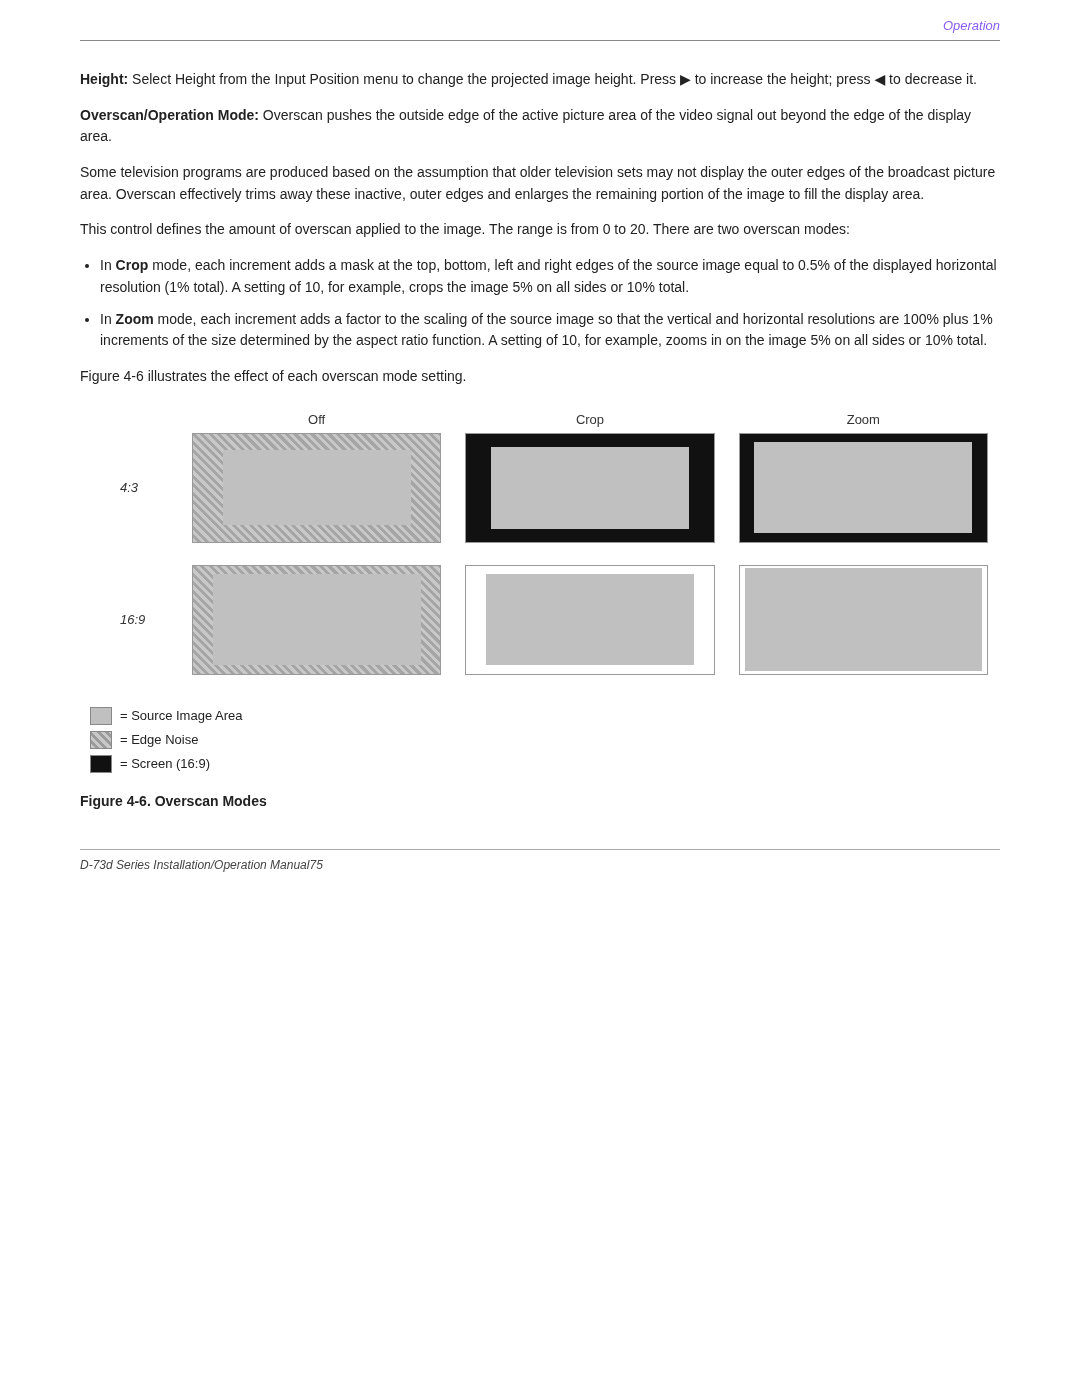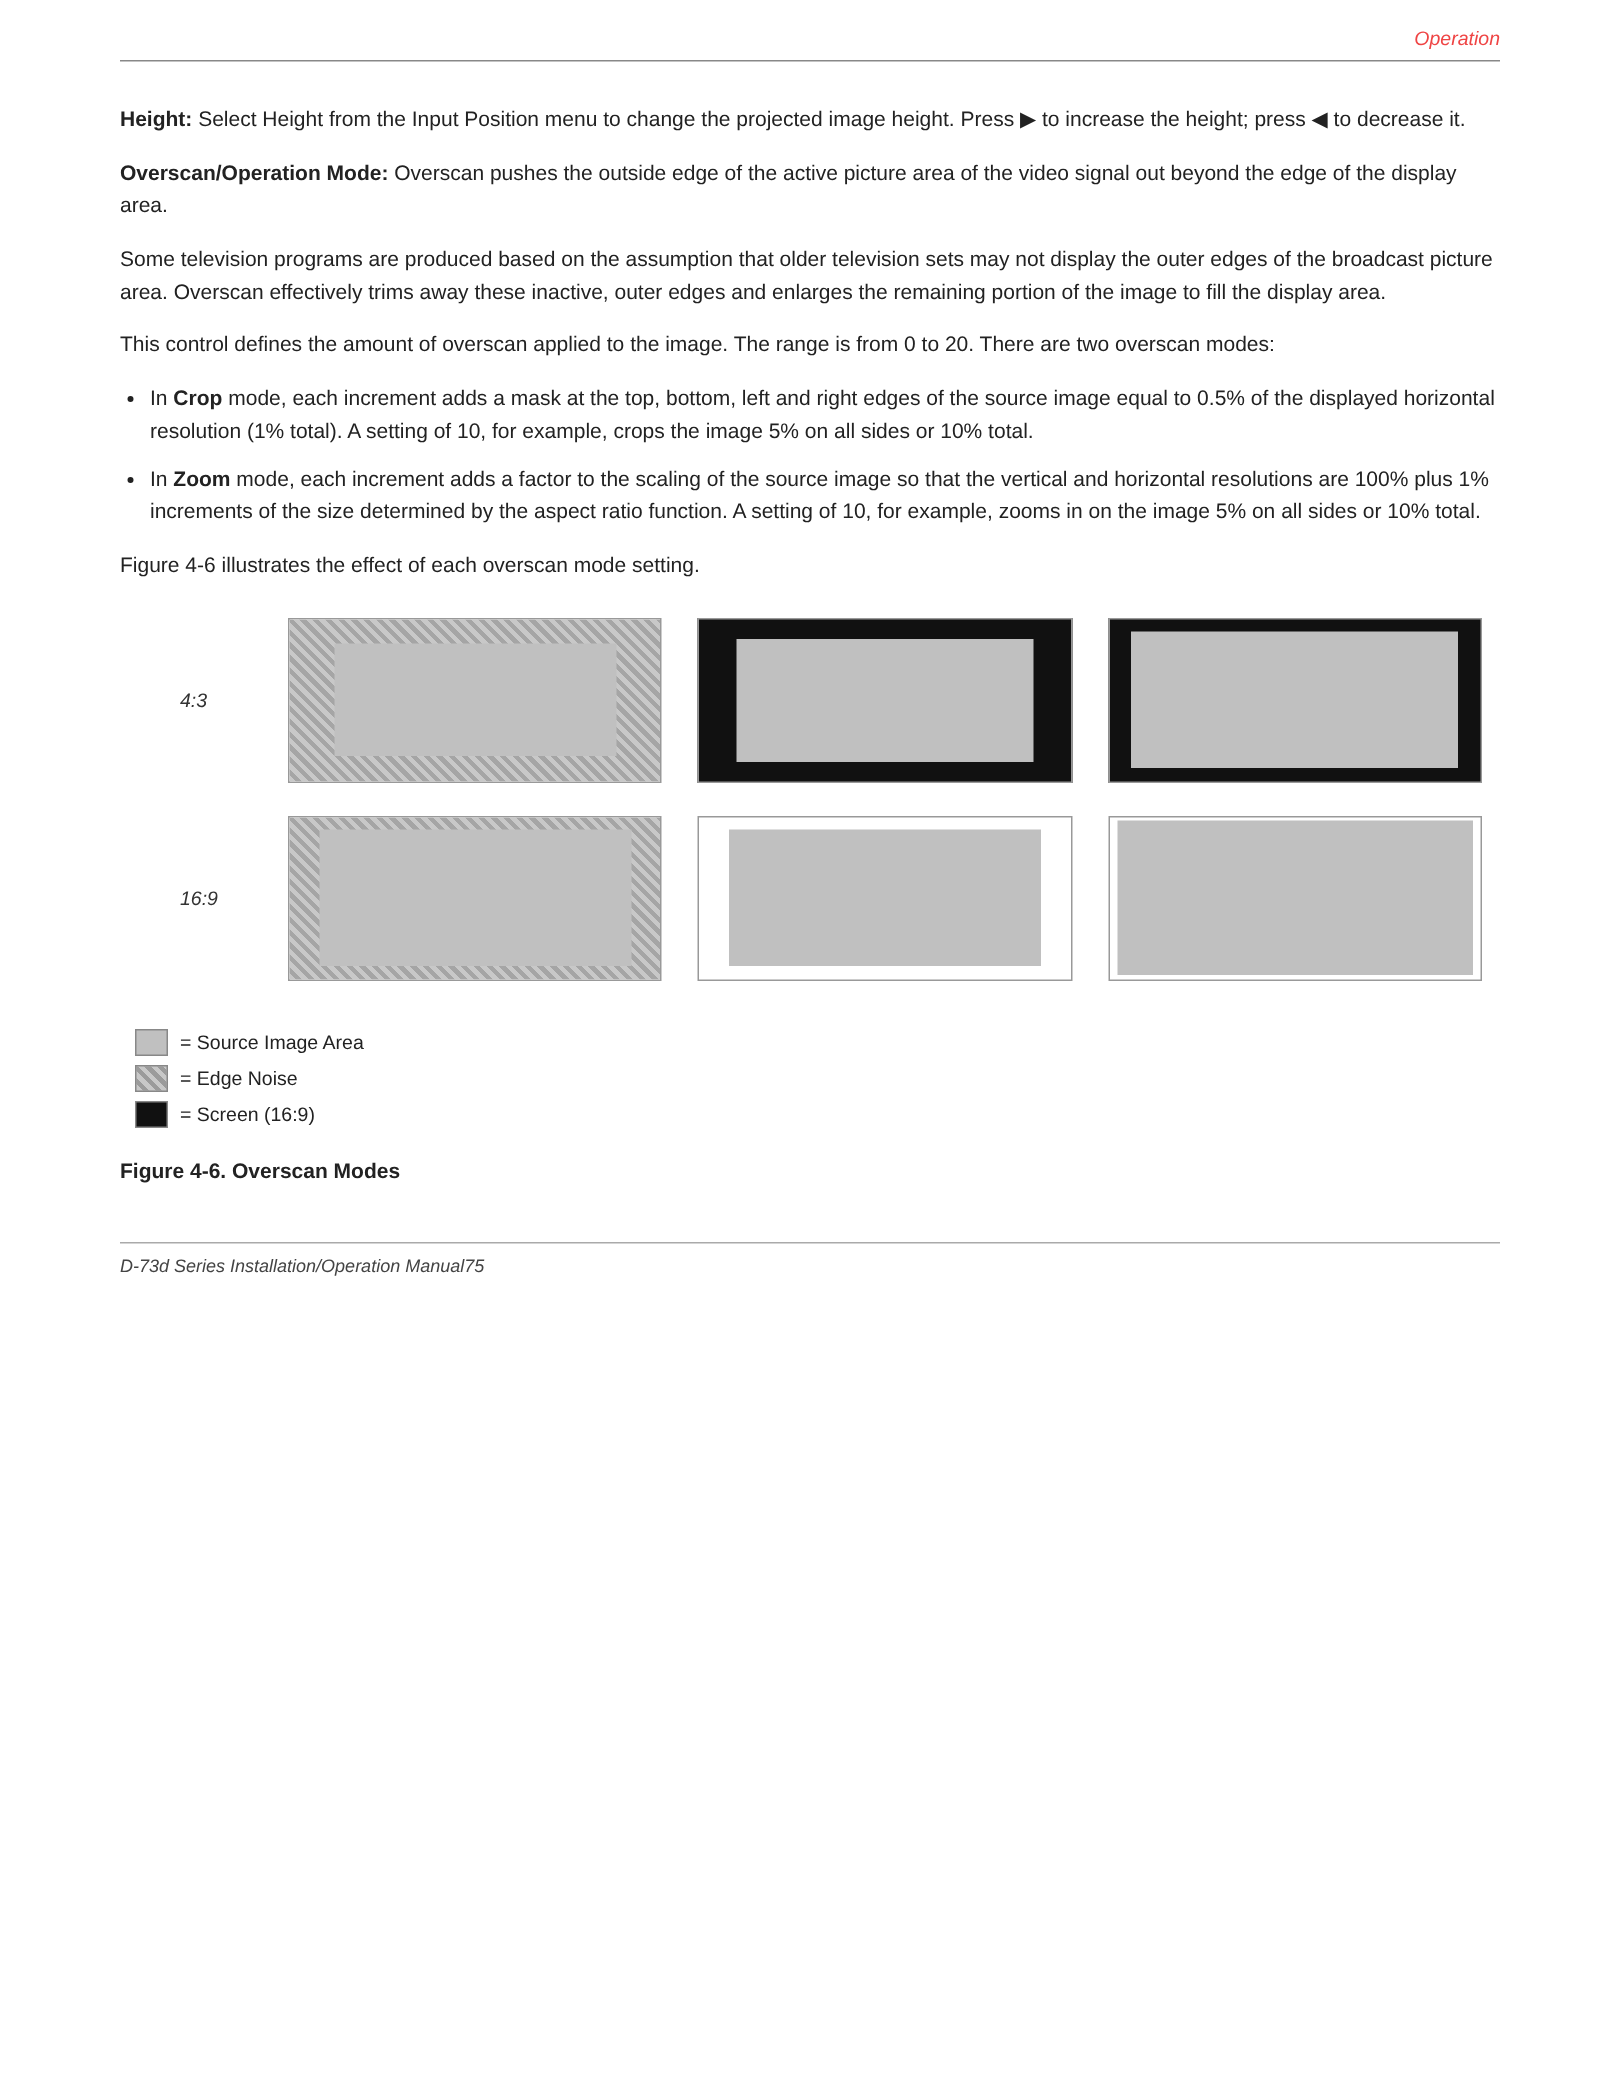--- a/index.html
+++ b/index.html
@@ -19,21 +19,21 @@
     .top-rule {
       border-top: 1px solid #888;
       margin-bottom: 28px;
     }
     .header-label {
       position: absolute;
       top: 18px;
       right: 80px;
       font-style: italic;
       font-size: 13px;
-      color: #ef4444;
+      color: #8b5cf6;
     }
     p { margin-bottom: 14px; line-height: 1.55; }
     .bold { font-weight: bold; }
     ul { margin-left: 20px; margin-bottom: 14px; }
     ul li { margin-bottom: 10px; line-height: 1.55; list-style: disc; }
     .figure-area {
       margin: 24px 0 18px 0;
     }
     .overscan-grid {
       display: flex;
@@ -282,20 +282,26 @@
     <li>
       In <span class="bold">Zoom</span><span> mode, each increment adds a factor to the scaling of the source image so that the vertical and horizontal resolutions are 100% plus 1% increments of the size determined by the aspect ratio function. A setting of 10, for example, zooms in on the image 5% on all sides or 10% total.</span>
     </li>
   </ul>
 
   <p>Figure 4-6 illustrates the effect of each overscan mode setting.</p>
 
   <div class="figure-area">
     <div class="overscan-grid">
 
+      <div class="col-labels">
+        <div class="col-label-spacer"></div>
+        <div class="col-label">Off</div>
+        <div class="col-label">Crop</div>
+        <div class="col-label">Zoom</div>
+      </div>
 
       <div class="grid-row">
         <div class="row-label">4:3</div>
 
         <div class="mode-cell">
           <div class="off-4-3">
             <div class="edge-noise"></div>
             <div class="source-area"></div>
           </div>
         </div>

